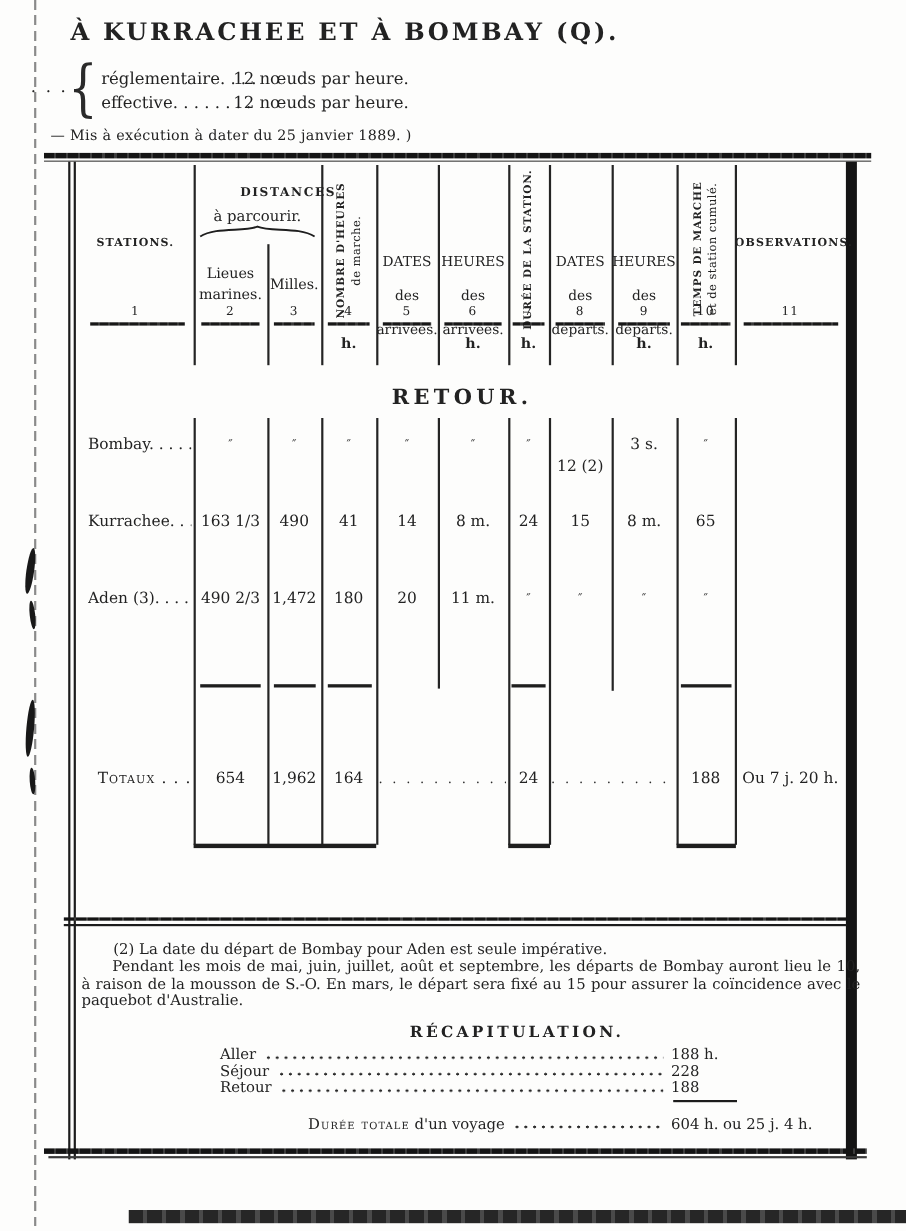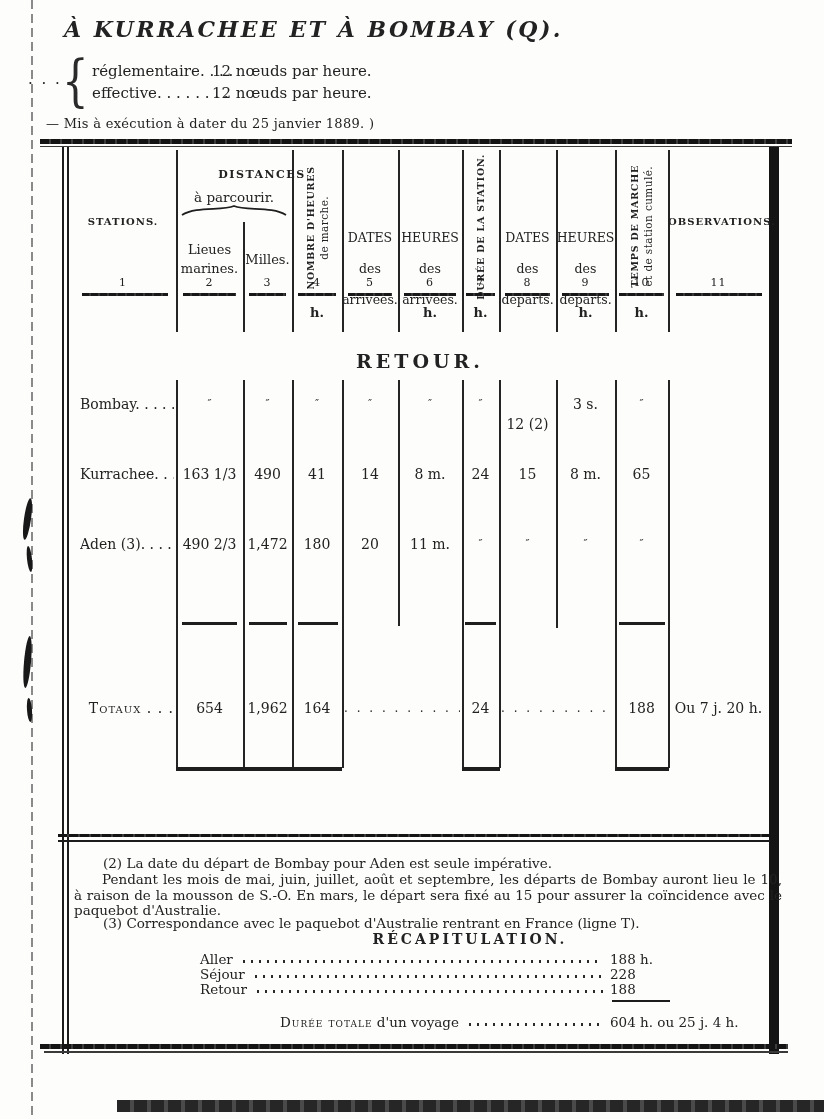--- a/index.html
+++ b/index.html
@@ -54,21 +54,21 @@
 <body>
 
 <div class="page">
 
   <div class="pageline"></div>
   <div class="blob" style="left:24px;top:498px;width:7px;height:42px;transform:rotate(8deg);"></div>
   <div class="blob" style="left:27px;top:546px;width:5px;height:26px;transform:rotate(-6deg);"></div>
   <div class="blob" style="left:24px;top:636px;width:7px;height:52px;transform:rotate(5deg);"></div>
   <div class="blob" style="left:27px;top:698px;width:5px;height:24px;transform:rotate(-4deg);"></div>
 
-  <div class="abs title" style="left:64px;top:16px;font-style:italic;">À KURRACHEE ET À BOMBAY (Q).</div>
+  <div class="abs title" style="left:64px;top:16px;">À KURRACHEE ET À BOMBAY (Q).</div>
   <div class="abs" style="left:28px;top:70px;font-size:15px;letter-spacing:2px;">. . .</div>
   <div class="abs brace" style="left:62px;top:48px;">{</div>
   <div class="abs speedline" style="left:92px;top:62px;">réglementaire. . . .</div>
   <div class="abs speedline" style="left:212px;top:62px;">12 nœuds par heure.</div>
   <div class="abs speedline" style="left:92px;top:84px;">effective. . . . . . . .</div>
   <div class="abs speedline" style="left:212px;top:84px;">12 nœuds par heure.</div>
   <div class="abs execnote" style="left:46px;top:116px;">— Mis à exécution à dater du 25 janvier 1889. )</div>
 
   <div class="rule heavy" style="left:40px;top:139px;width:752px;height:4.5px;"></div>
   <div class="rule" style="left:40px;top:146px;width:752px;height:1.2px;background:#3a3a3a;"></div>
@@ -207,21 +207,20 @@
   <div class="cell x3" style="top:699px;">1,962</div>
   <div class="cell x4" style="top:699px;">164</div>
   <div class="cell x5_6 dotscell" style="top:699px;">. . . . . . . . . . . . . .</div>
   <div class="cell x7" style="top:699px;">24</div>
   <div class="cell x8_9 dotscell" style="top:699px;">. . . . . . . . . . . . . . .</div>
   <div class="cell x10" style="top:699px;">188</div>
   <div class="cell x11" style="top:699px;">Ou 7 j. 20 h.</div>
 
   <div class="abs note" style="left:103px;top:855px;">(2) La date du départ de Bombay pour Aden est seule impérative.</div>
   <div class="abs notepara" style="left:74px;top:872px;width:708px;">Pendant les mois de mai, juin, juillet, août et septembre, les départs de Bombay auront lieu le 10, à raison de la mousson de S.-O. En mars, le départ sera fixé au 15 pour assurer la coïncidence avec le paquebot d'Australie.</div>
-  <div class="abs note" style="left:103px;top:915px;">(3) Correspondance avec le paquebot d'Australie rentrant en France (ligne T).</div>
 
   <div class="abs recaptitle" style="left:300px;top:931px;width:340px;">RÉCAPITULATION.</div>
 
   <div class="recaprow" style="left:200px;top:951px;width:582px;">
     <span>Aller</span>
     <span class="leader"></span>
     <span class="val">188 h.</span>
   </div>
   <div class="recaprow" style="left:200px;top:966px;width:582px;">
     <span>Séjour</span>

